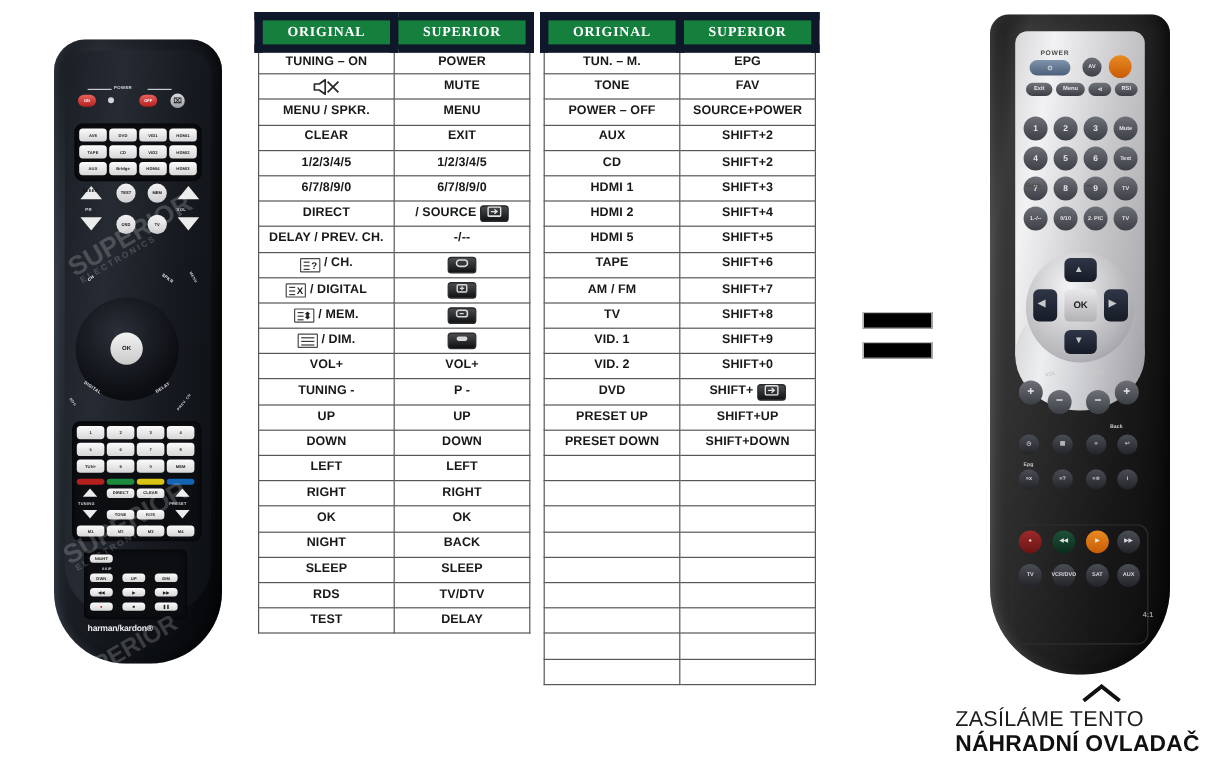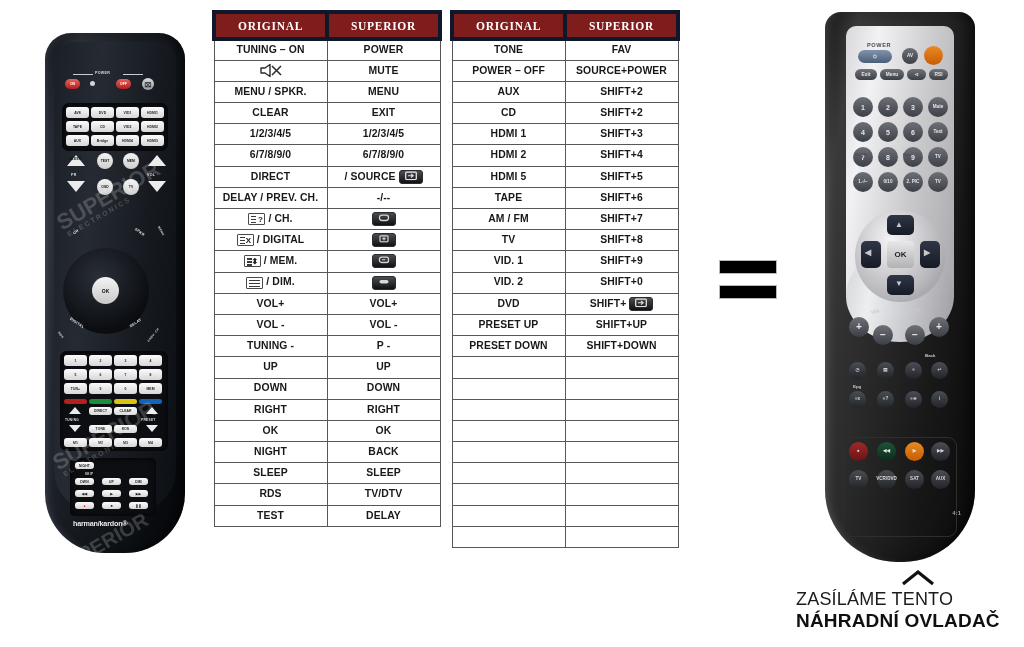--- a/index.html
+++ b/index.html
@@ -72,23 +72,23 @@
     font-family:"Liberation Sans", sans-serif;
   }
   .lr-wm {
     position:absolute; color:rgba(255,255,255,.19); font-weight:bold;
     transform:rotate(-30deg); white-space:nowrap; pointer-events:none;
   }
 
   
   .tbl { position:absolute; border-collapse:collapse; table-layout:fixed; }
   .tbl th {
-    background:#7f1d1d; color:#ffffff;
+    background:#15803d; color:#ffffff;
     font-size:11.5px; font-weight:bold; letter-spacing:.7px;
-    height:27px; border:4px solid #0f172a;
+    height:27px; border:7px solid #0f172a;
     font-family:"Liberation Serif", serif;
   }
   .tbl td {
     height:21.2px; border:1.6px solid #555759;
     text-align:center; vertical-align:middle;
     font-size:10.4px; font-weight:bold; color:#17181a;
     background:#fff; padding:0 2px; line-height:1;
     letter-spacing:.1px; white-space:nowrap;
   }
   #table-left  { left:212px; top:10px; width:226px; }
@@ -519,32 +519,20 @@
         </td>
         <td>
           <span class="cellwrap">
             <span>VOL+</span>
           </span>
         </td>
       </tr>
       <tr>
         <td>
           <span class="cellwrap">
-            <span>VOL -</span>
-          </span>
-        </td>
-        <td>
-          <span class="cellwrap">
-            <span>VOL -</span>
-          </span>
-        </td>
-      </tr>
-      <tr>
-        <td>
-          <span class="cellwrap">
             <span>TUNING -</span>
           </span>
         </td>
         <td>
           <span class="cellwrap">
             <span>P -</span>
           </span>
         </td>
       </tr>
       <tr>
@@ -561,20 +549,32 @@
       </tr>
       <tr>
         <td>
           <span class="cellwrap">
             <span>DOWN</span>
           </span>
         </td>
         <td>
           <span class="cellwrap">
             <span>DOWN</span>
+          </span>
+        </td>
+      </tr>
+      <tr>
+        <td>
+          <span class="cellwrap">
+            <span>LEFT</span>
+          </span>
+        </td>
+        <td>
+          <span class="cellwrap">
+            <span>LEFT</span>
           </span>
         </td>
       </tr>
       <tr>
         <td>
           <span class="cellwrap">
             <span>RIGHT</span>
           </span>
         </td>
         <td>
@@ -651,20 +651,32 @@
       <col class="c1">
       <col class="c2">
     </colgroup>
   <thead>
     <tr>
       <th>ORIGINAL</th>
       <th>SUPERIOR</th>
     </tr>
   </thead>
   <tbody id="tbody-right">
+      <tr>
+        <td>
+          <span class="cellwrap">
+            <span>TUN. – M.</span>
+          </span>
+        </td>
+        <td>
+          <span class="cellwrap">
+            <span>EPG</span>
+          </span>
+        </td>
+      </tr>
       <tr>
         <td>
           <span class="cellwrap">
             <span>TONE</span>
           </span>
         </td>
         <td>
           <span class="cellwrap">
             <span>FAV</span>
           </span>

